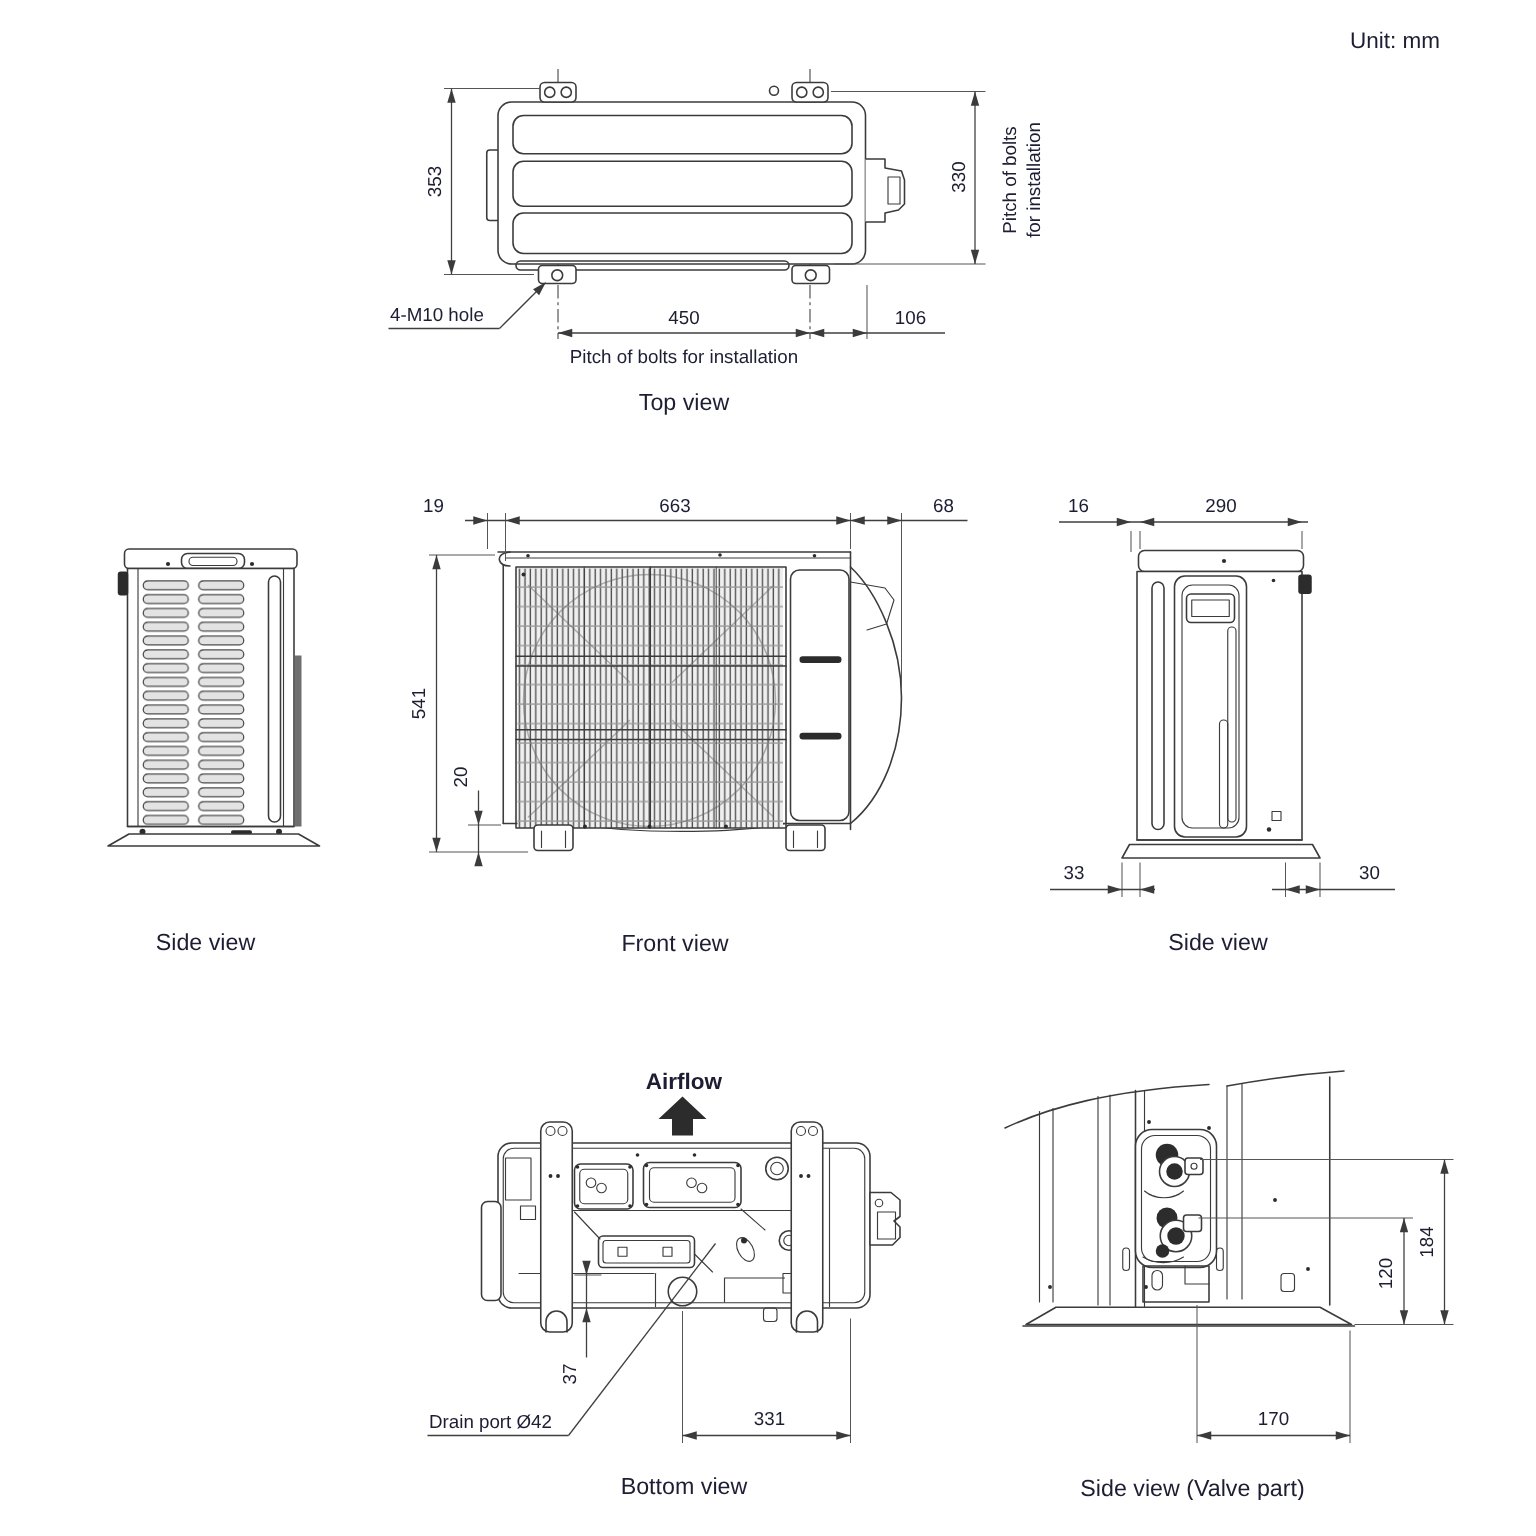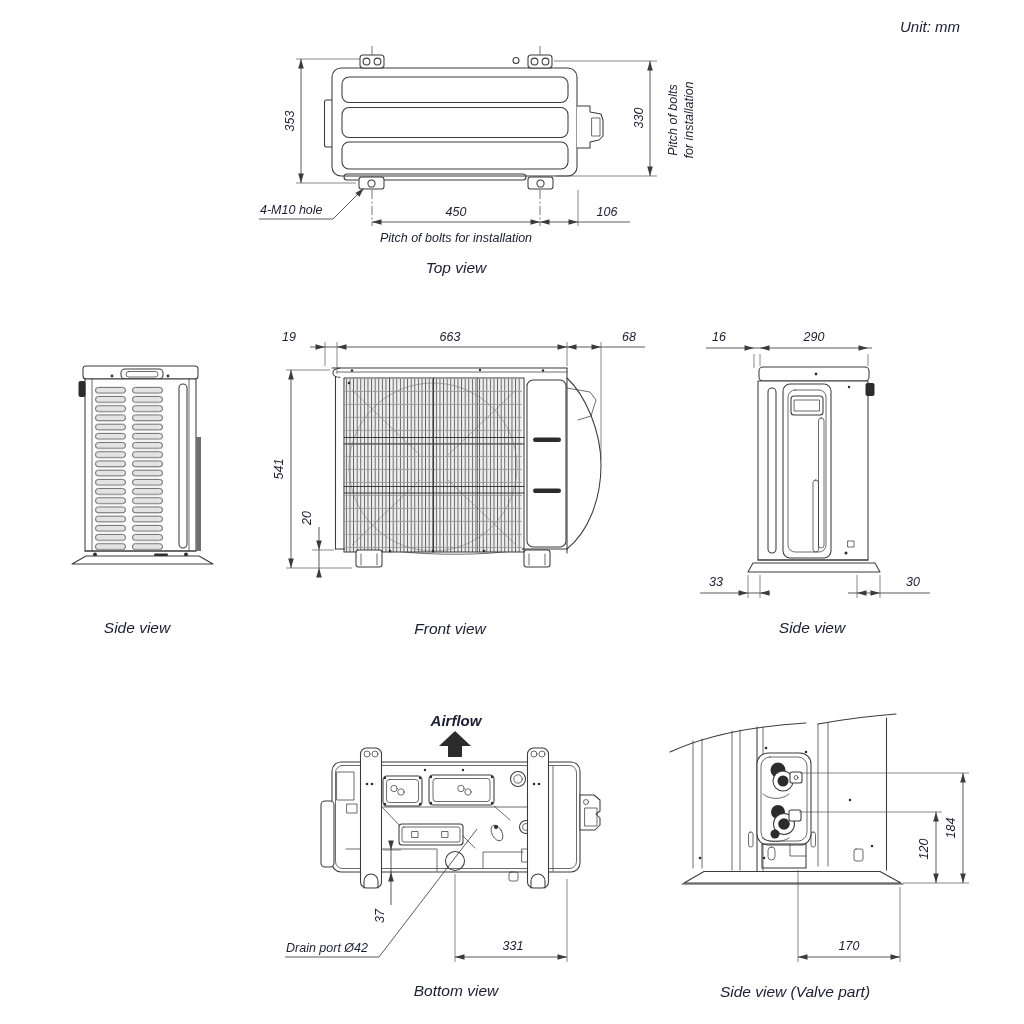--- a/index.html
+++ b/index.html
@@ -1,16 +1,16 @@
 <!DOCTYPE html>
 <html><head>
 <meta charset="utf-8">
 <style>
   html,body{margin:0;padding:0;background:#fff;}
-  #canvas{width:1024px;height:1000px;position:relative;background:#fff;font-style:italic;}
+  #canvas{width:1024px;height:1000px;position:relative;background:#fff;}
   svg{display:block;}
   .s{stroke:#3b3b3b;fill:none;stroke-width:1.05;stroke-linejoin:round;stroke-linecap:round;}
   .sw{stroke:#3b3b3b;fill:#fff;stroke-width:1.05;stroke-linejoin:round;}
   .thin{stroke-width:0.75;}
   .dk{fill:#2c2c2c;stroke:none;}
   .dim{stroke:#3f3f3f;stroke-width:0.85;fill:none;}
   .ext{stroke:#565656;stroke-width:0.7;fill:none;}
   .cl{stroke:#4a4a4a;stroke-width:0.75;fill:none;stroke-dasharray:9 2.5 2 2.5;}
   .arr{fill:#3b3b3b;stroke:none;}
   .faint{stroke:#6a6a6a;stroke-width:1.0;fill:none;opacity:.5;}

